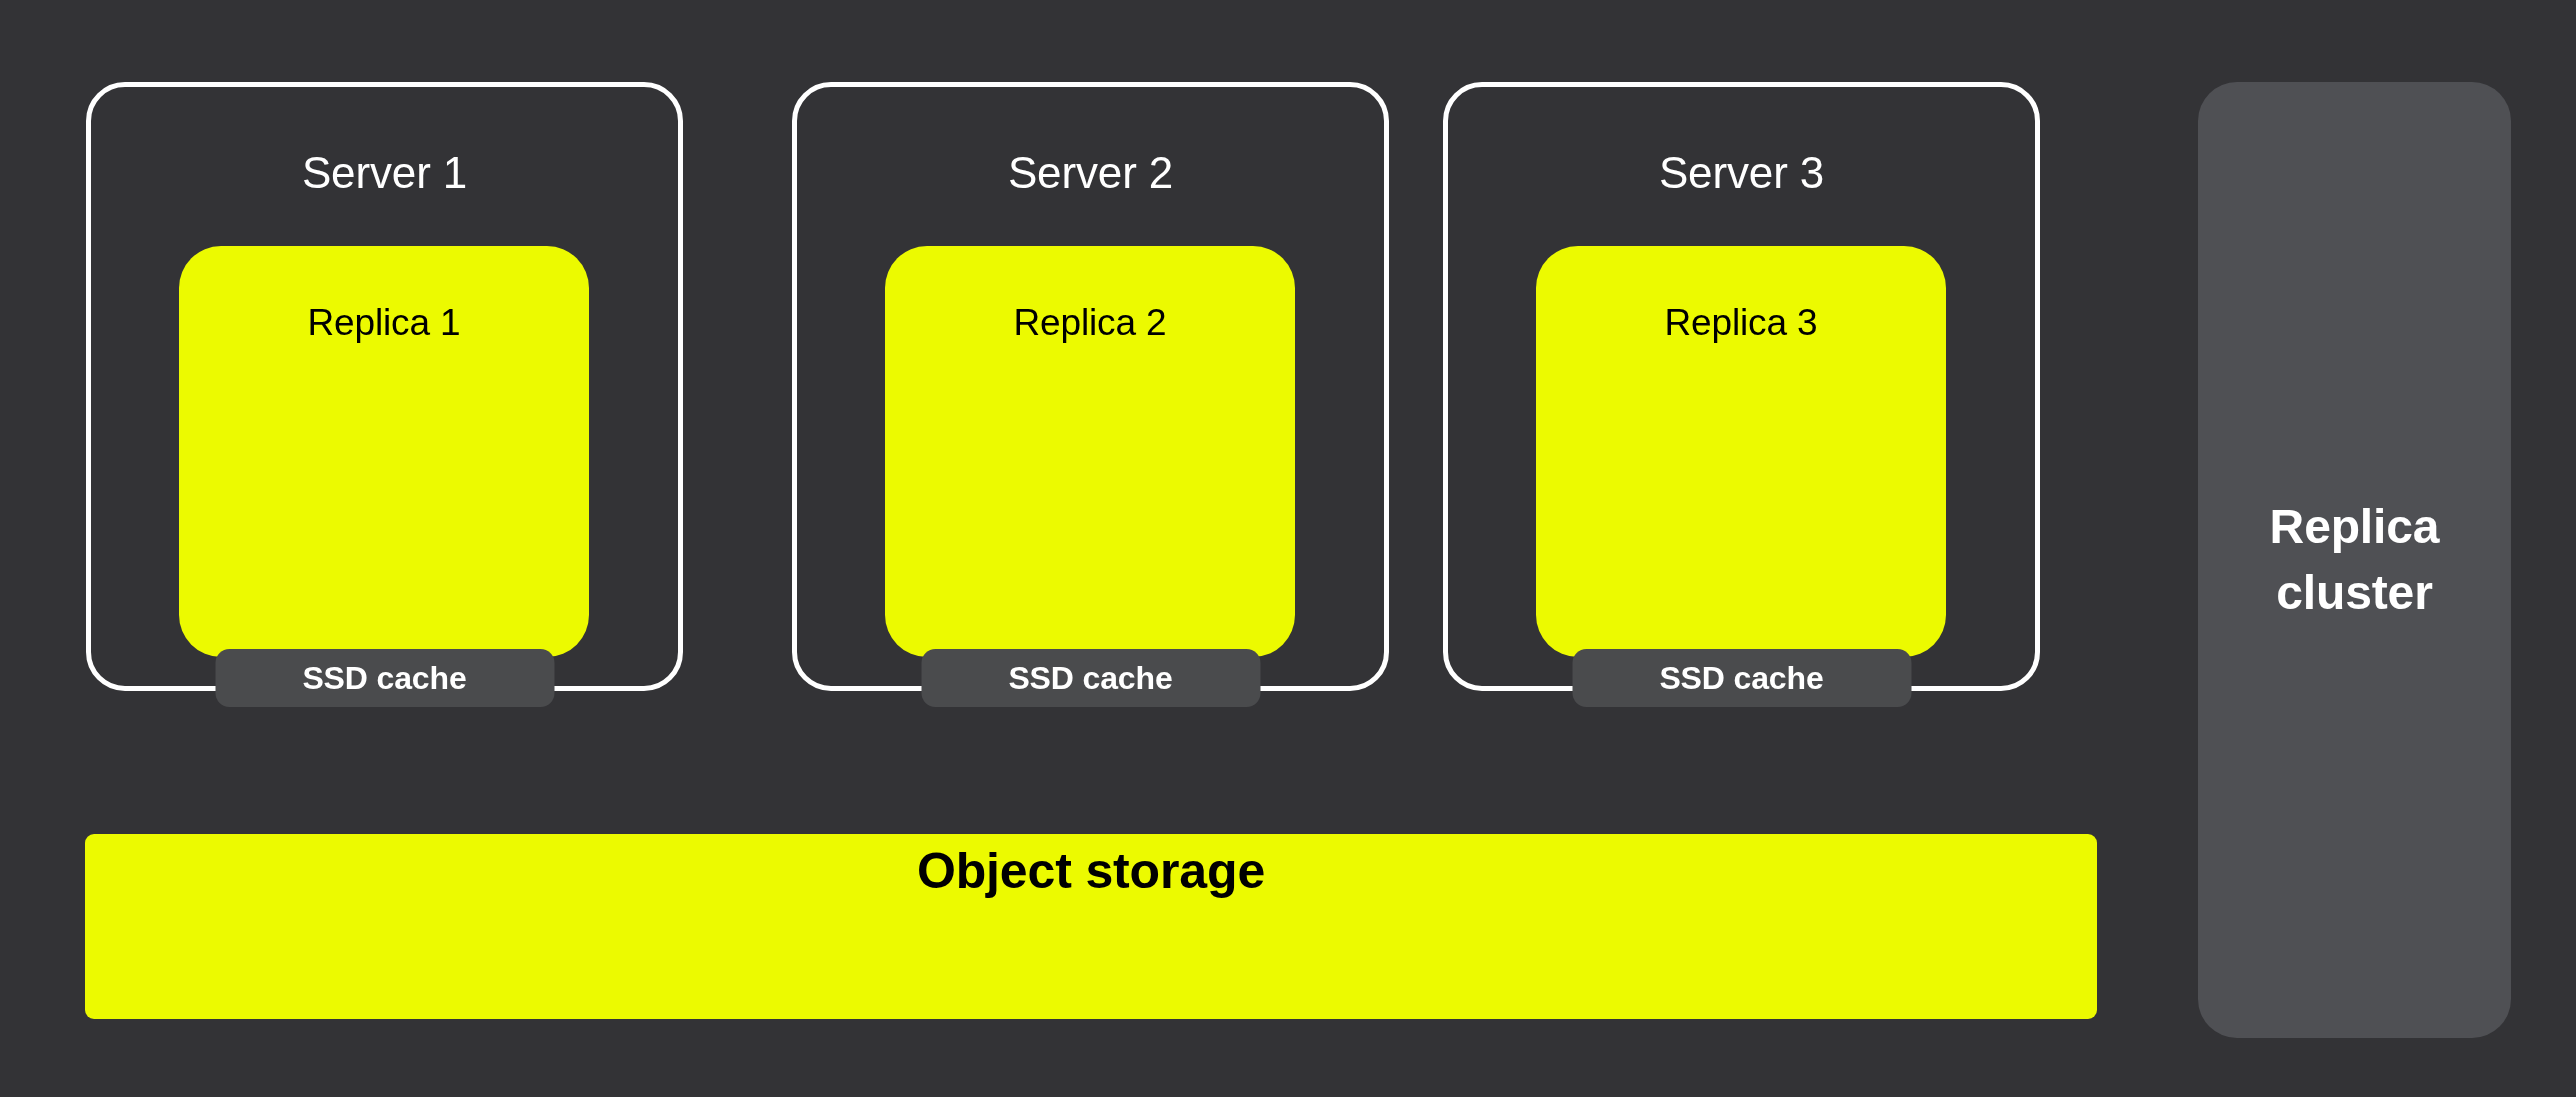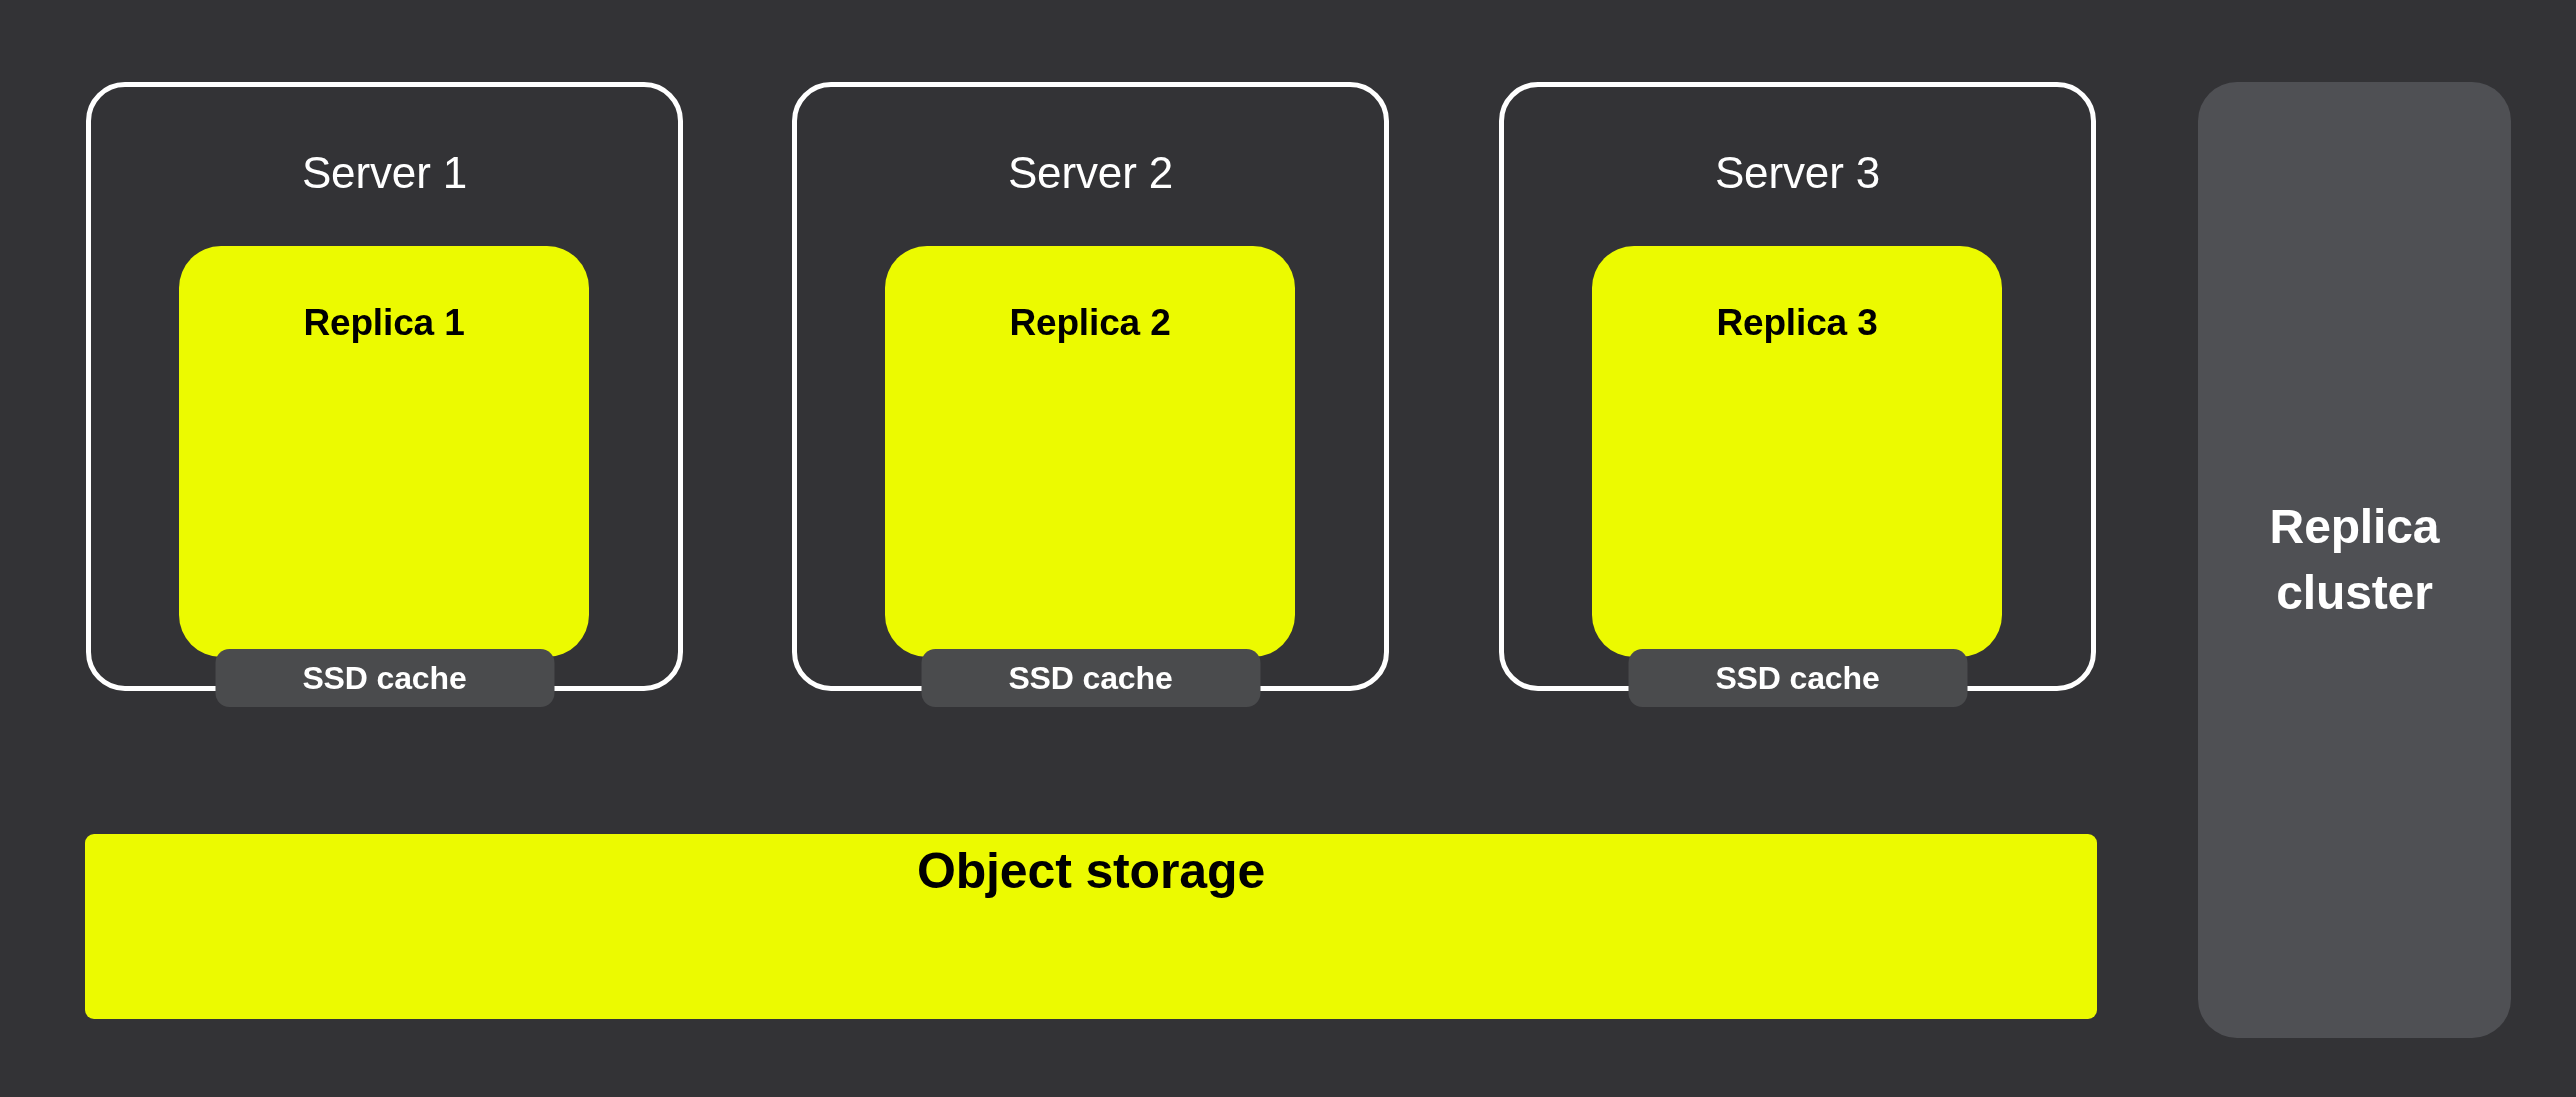--- a/index.html
+++ b/index.html
@@ -25,21 +25,21 @@
 
   
   .server-group{
     position:absolute;
     top:74px;
     width:597px;
     height:609px;
   }
   .server-group.pos-1{left:78px;}
   .server-group.pos-2{left:784px;}
-  .server-group.pos-3{left:1491px;}
+  .server-group.pos-3{left:1435px;}
 
   .server-frame{
     position:absolute;
     inset:0;
     border:5.3px solid var(--white);
     border-radius:39px;
   }
   .server-label{
     position:absolute;
     top:62px;
@@ -57,21 +57,21 @@
     width:410px;
     height:411px;
     background:var(--yellow);
     border-radius:42px;
     padding-top:53px;
     text-align:center;
   }
   .replica-label{
     color:#000;
     font-size:37px;
-    font-weight:700;
+    font-weight:400;
     line-height:39px;
     display:inline-block;
   }
   .ssd-pill{
     position:absolute;
     left:50%;
     transform:translateX(-50%);
     top:567px;
     width:339px;
     height:58px;

